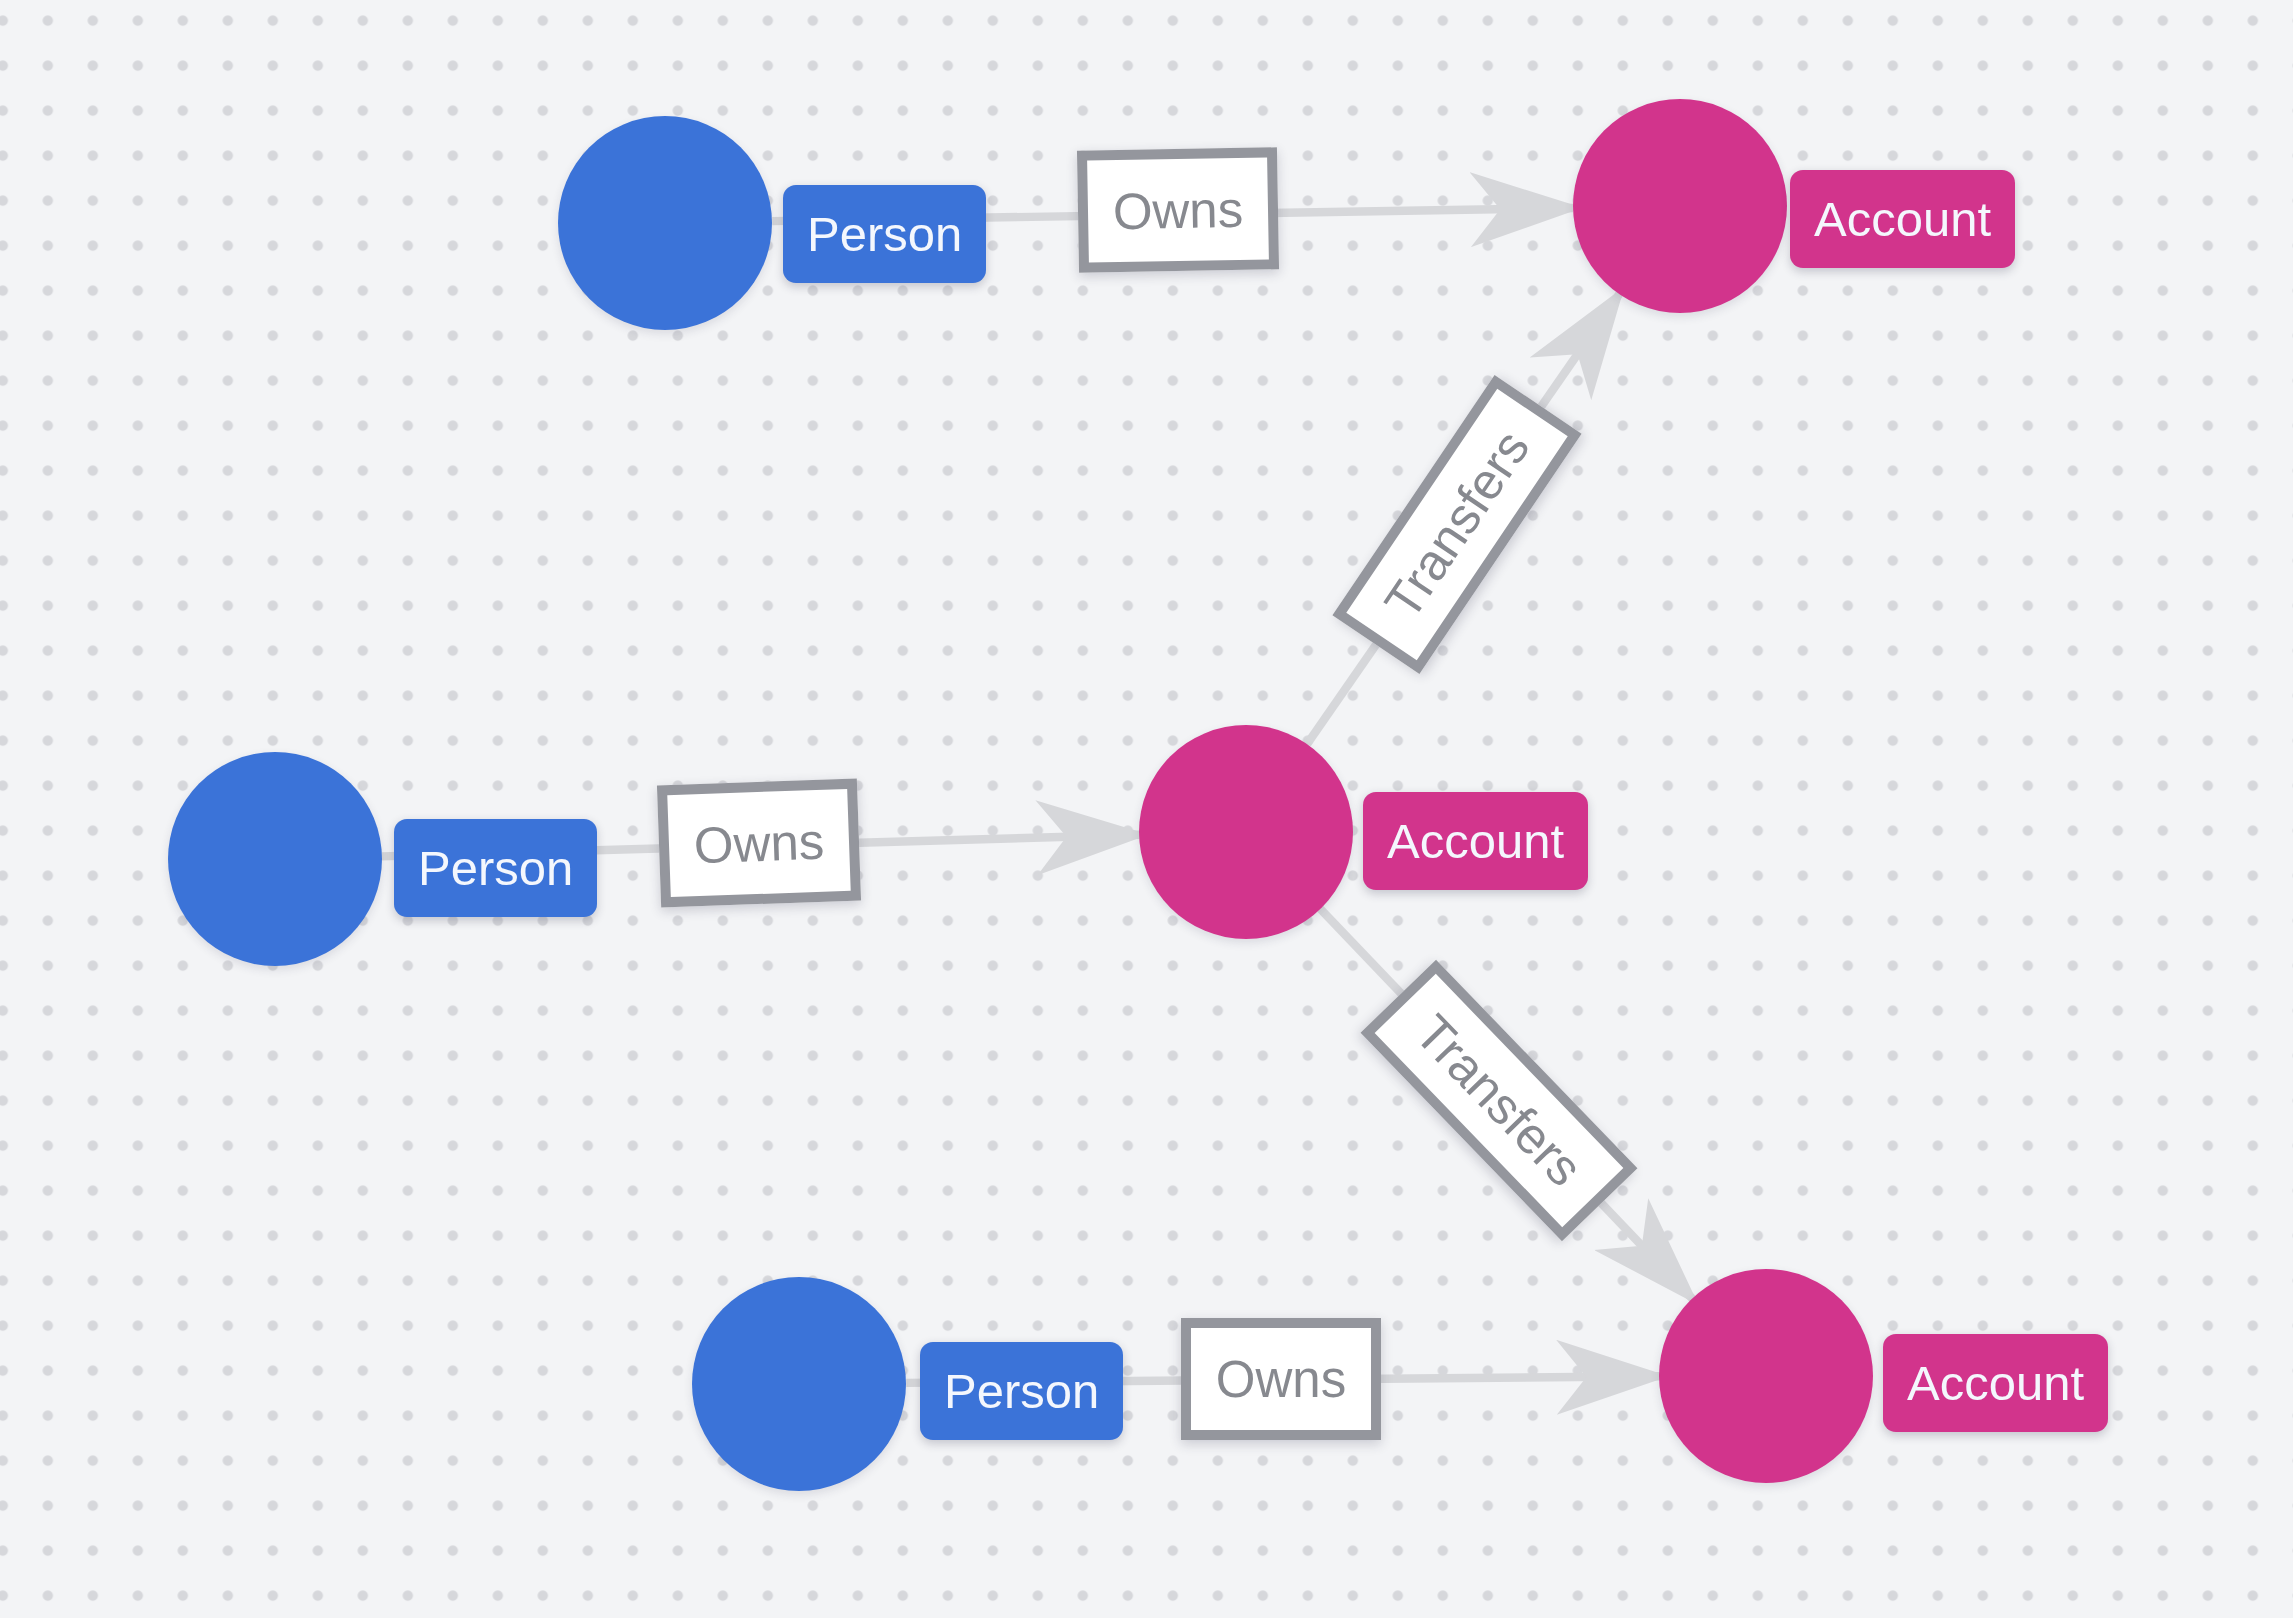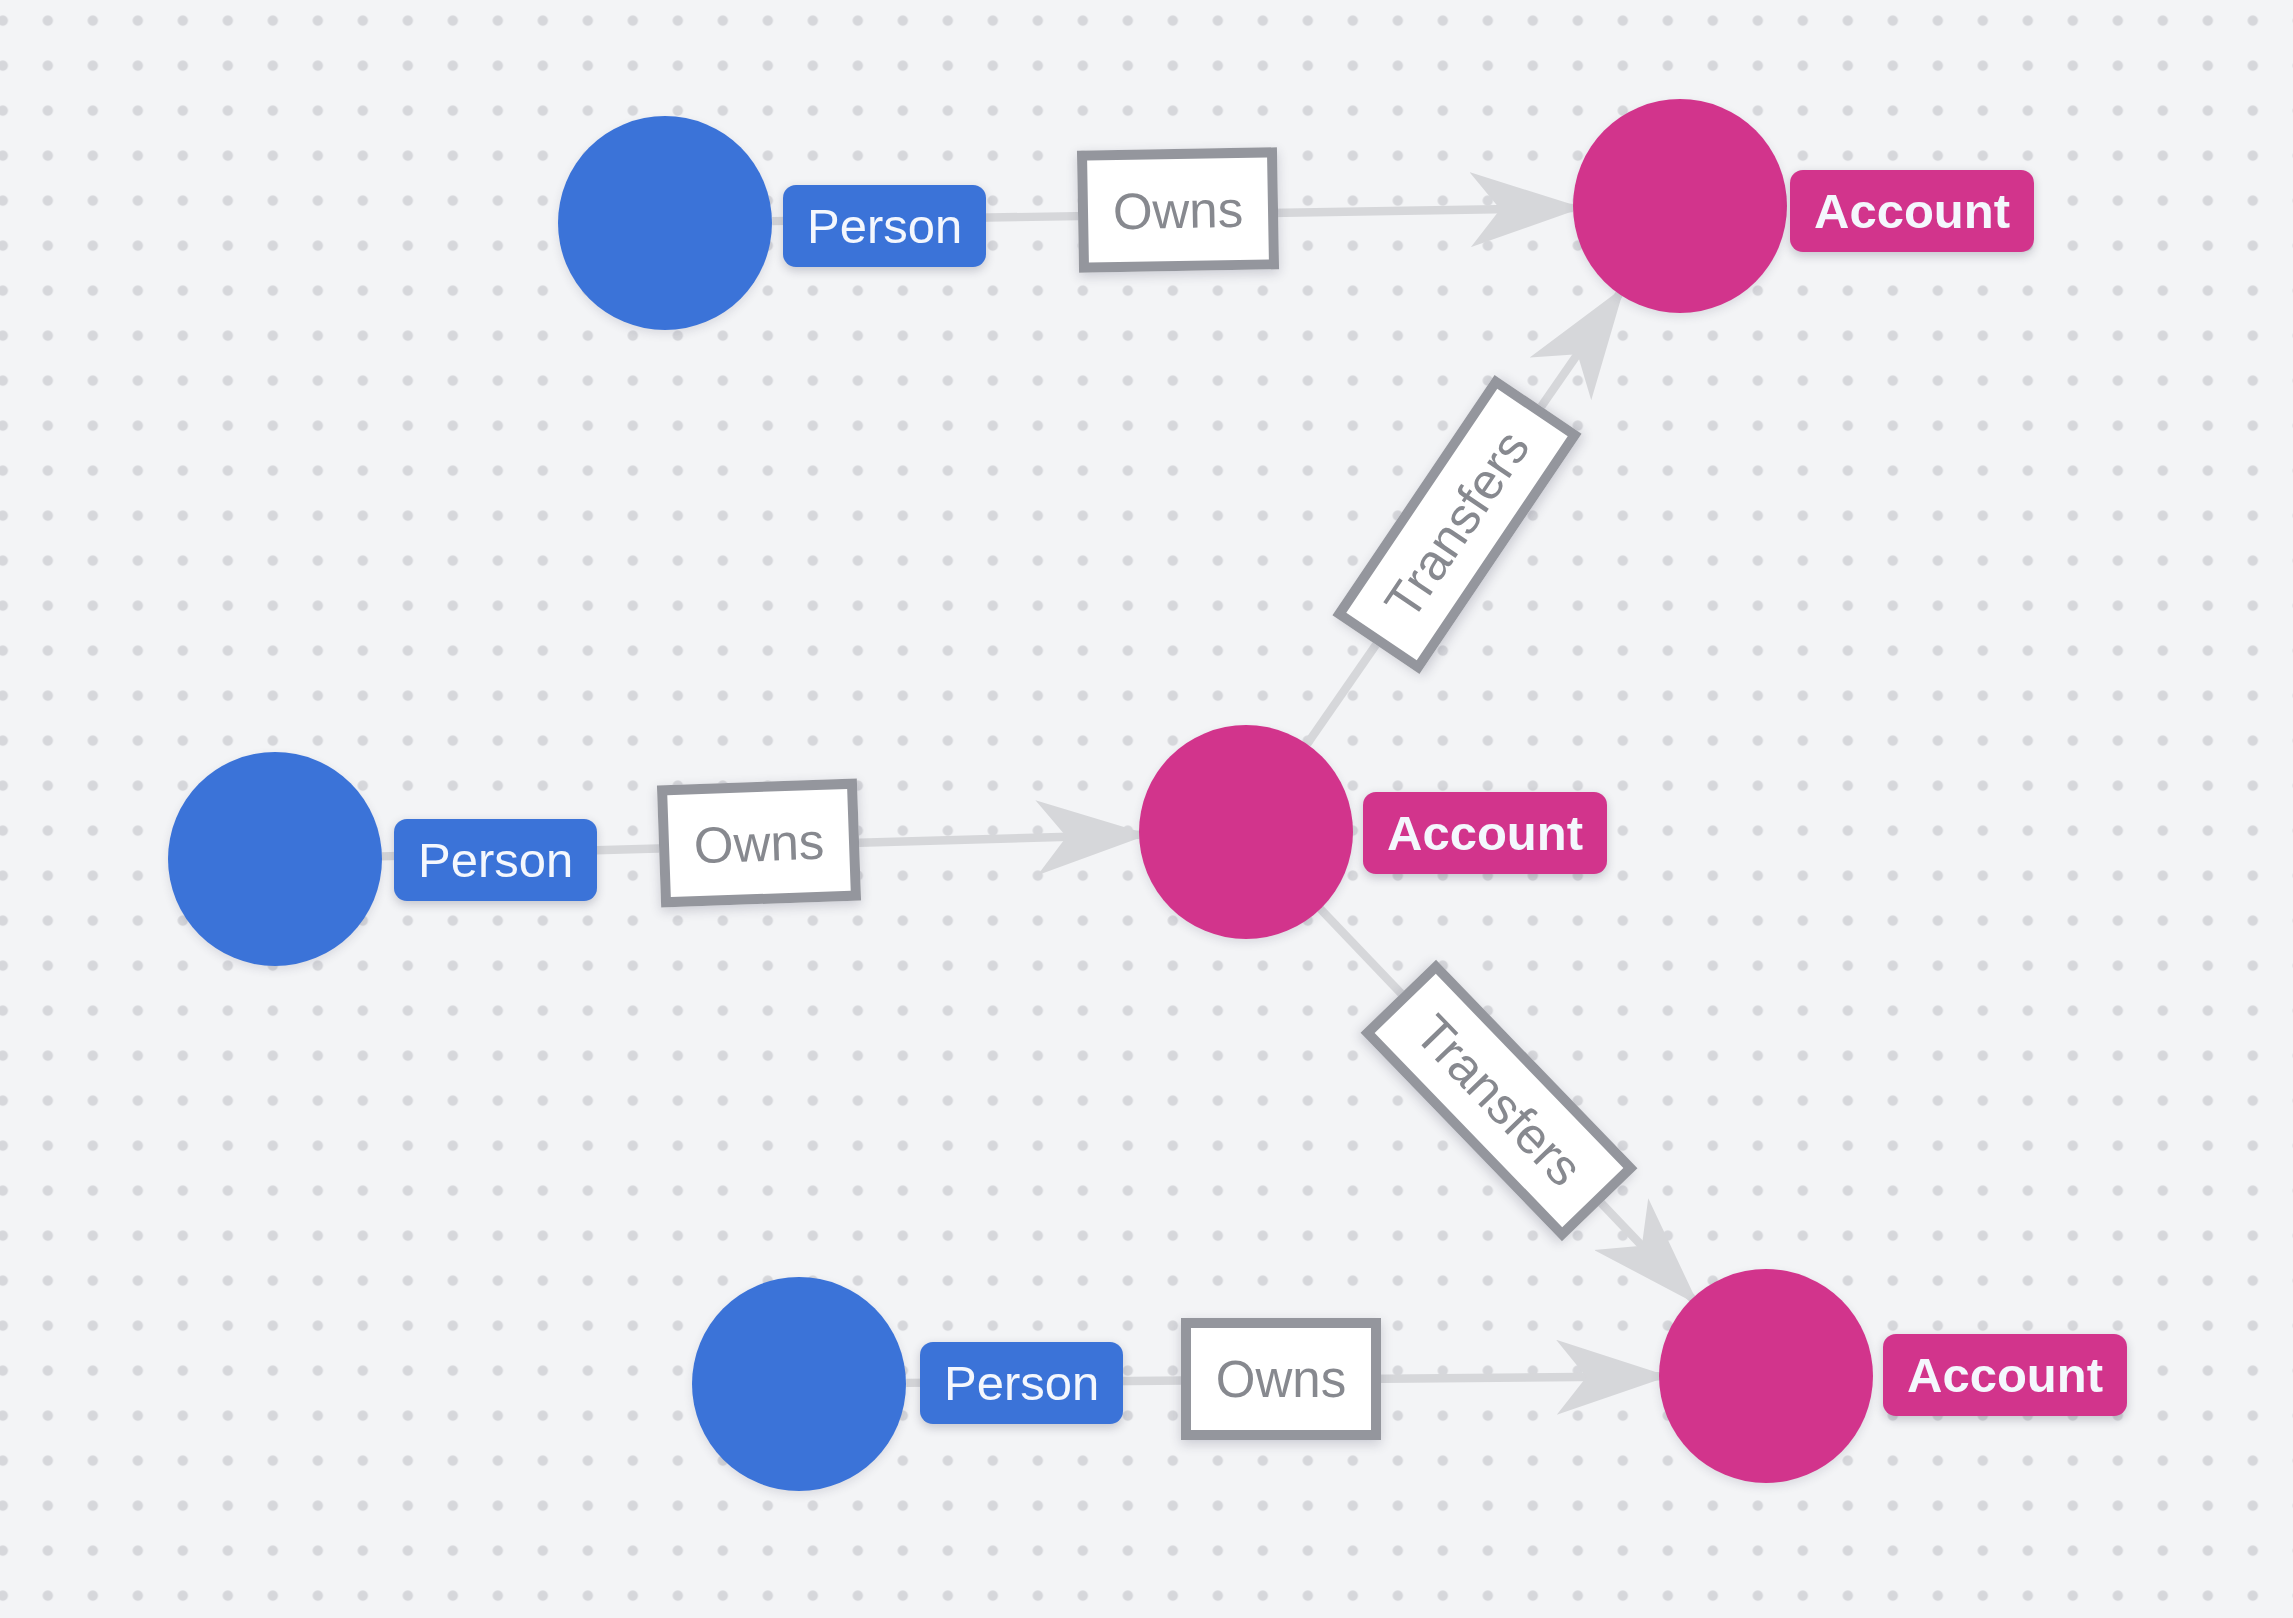--- a/index.html
+++ b/index.html
@@ -40,29 +40,29 @@
     height: 214px;
     border-radius: 50%;
     box-shadow: 0 3.7px 9.4px rgba(40,40,70,0.12);
   }
   .node.person { background: var(--person, #3b73d8); }
   .node.account { background: var(--account, #d2348c); }
   .pill {
     position: absolute;
     height: 82px;
     line-height: 82px;
-    padding: 0 24px;
+    padding: 8px 24px;
     border-radius: 13px;
     color: var(--label-text, #f4f7fd);
     font-size: 49px;
     white-space: nowrap;
     box-shadow: 0 3.7px 9.4px rgba(40,40,70,0.22);
   }
   .pill.person { background: var(--person, #3b73d8); }
-  .pill.account { background: var(--account, #d2348c); font-weight: bold; }
+  .pill.account { background: var(--account, #d2348c); }
   .rel {
     position: absolute;
     box-sizing: border-box;
     border: 10.3px solid var(--rel-border, #94969d);
     background: #ffffff;
     color: var(--rel-text, #87898f);
     display: flex;
     align-items: center;
     justify-content: center;
     font-size: 51px;

